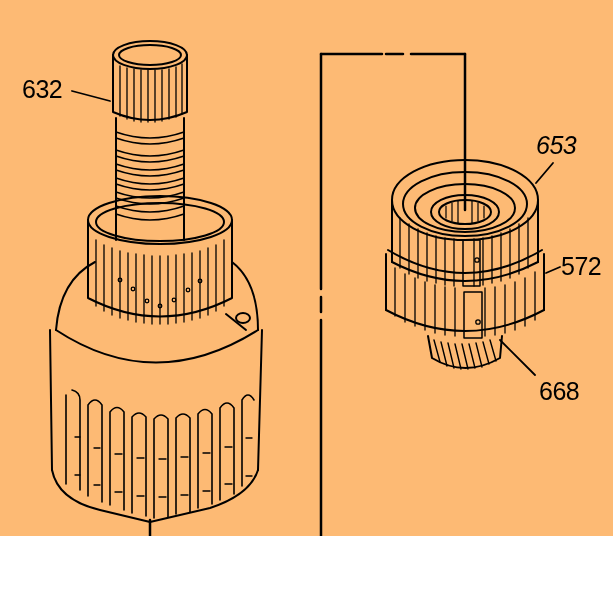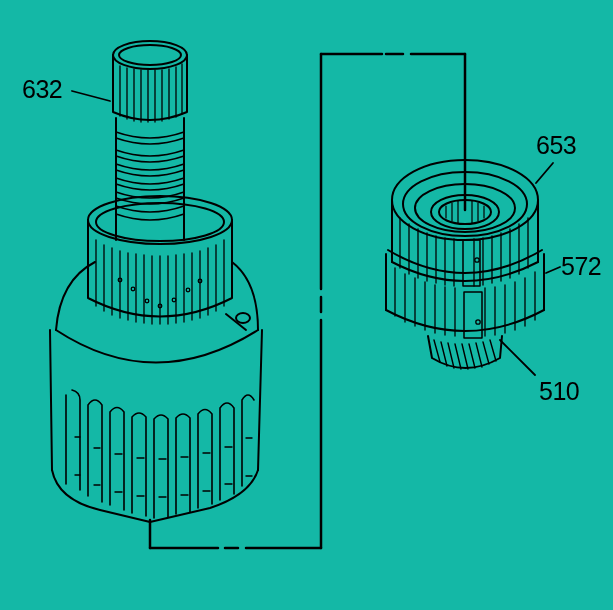--- a/index.html
+++ b/index.html
@@ -1,16 +1,16 @@
 <!DOCTYPE html>
 <html><head>
   <meta charset="utf-8">
   <style>
     html, body { margin: 0; padding: 0; background: #ffffff; }
-    .canvas { position: relative; width: 613px; height: 610px; background: #14b8a6; overflow: hidden; }
+    .canvas { position: relative; width: 613px; height: 536px; background: #fdba74; overflow: hidden; }
     svg { position: absolute; left: 0; top: 0; }
     .callout-label {
       position: absolute;
       font-family: "Liberation Sans", sans-serif;
       font-size: 25px;
       color: #000000;
       line-height: 1;
       letter-spacing: -0.5px;
     }
   </style>
@@ -226,16 +226,16 @@
 
     <g stroke-width="1.8">
       <line x1="72" y1="91" x2="110" y2="101"></line>
       <line x1="553" y1="163" x2="536" y2="183"></line>
       <line x1="560" y1="267" x2="546" y2="273"></line>
       <line x1="535" y1="375" x2="500" y2="340"></line>
     </g>
   </svg>
 
   <span class="callout-label" style="left:22px; top:77px;">632</span>
-  <span class="callout-label" style="left:536px; top:133px;">653</span>
+  <span class="callout-label" style="left:536px; top:133px;font-style:italic;">653</span>
   <span class="callout-label" style="left:561px; top:254px;">572</span>
-  <span class="callout-label" style="left:539px; top:379px;">510</span>
+  <span class="callout-label" style="left:539px; top:379px;">668</span>
 </div>
 
 </body></html>

